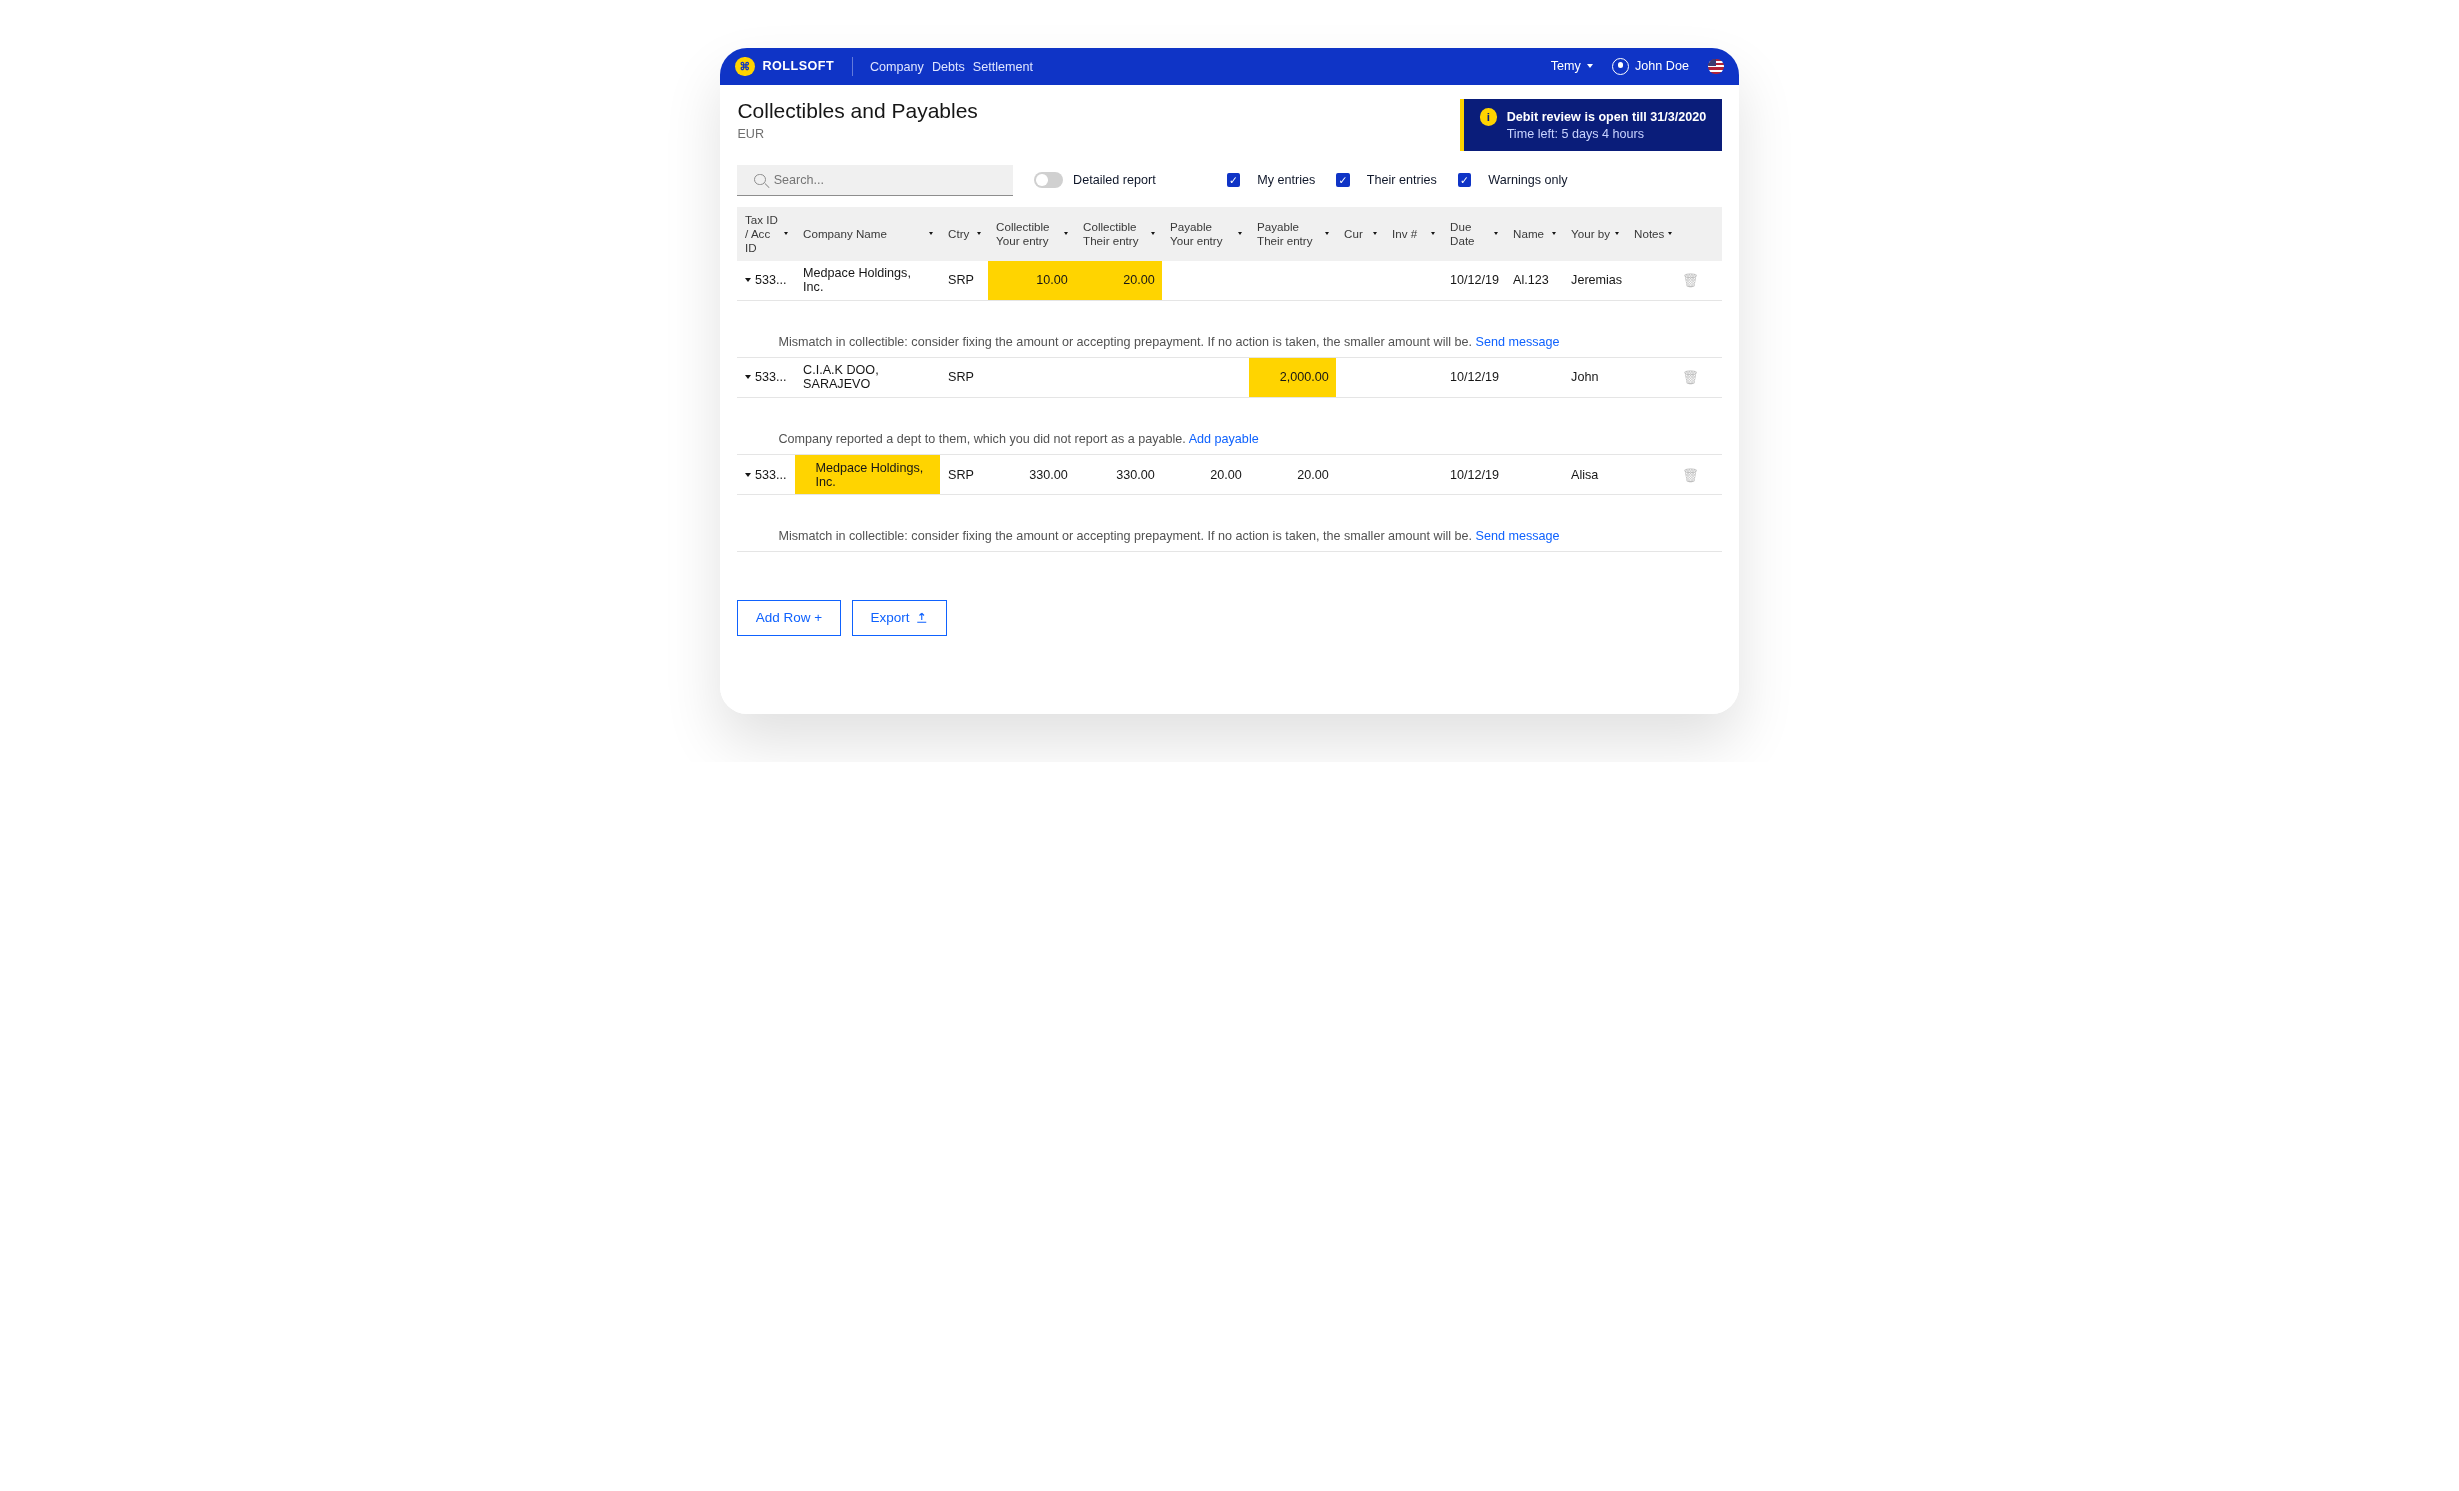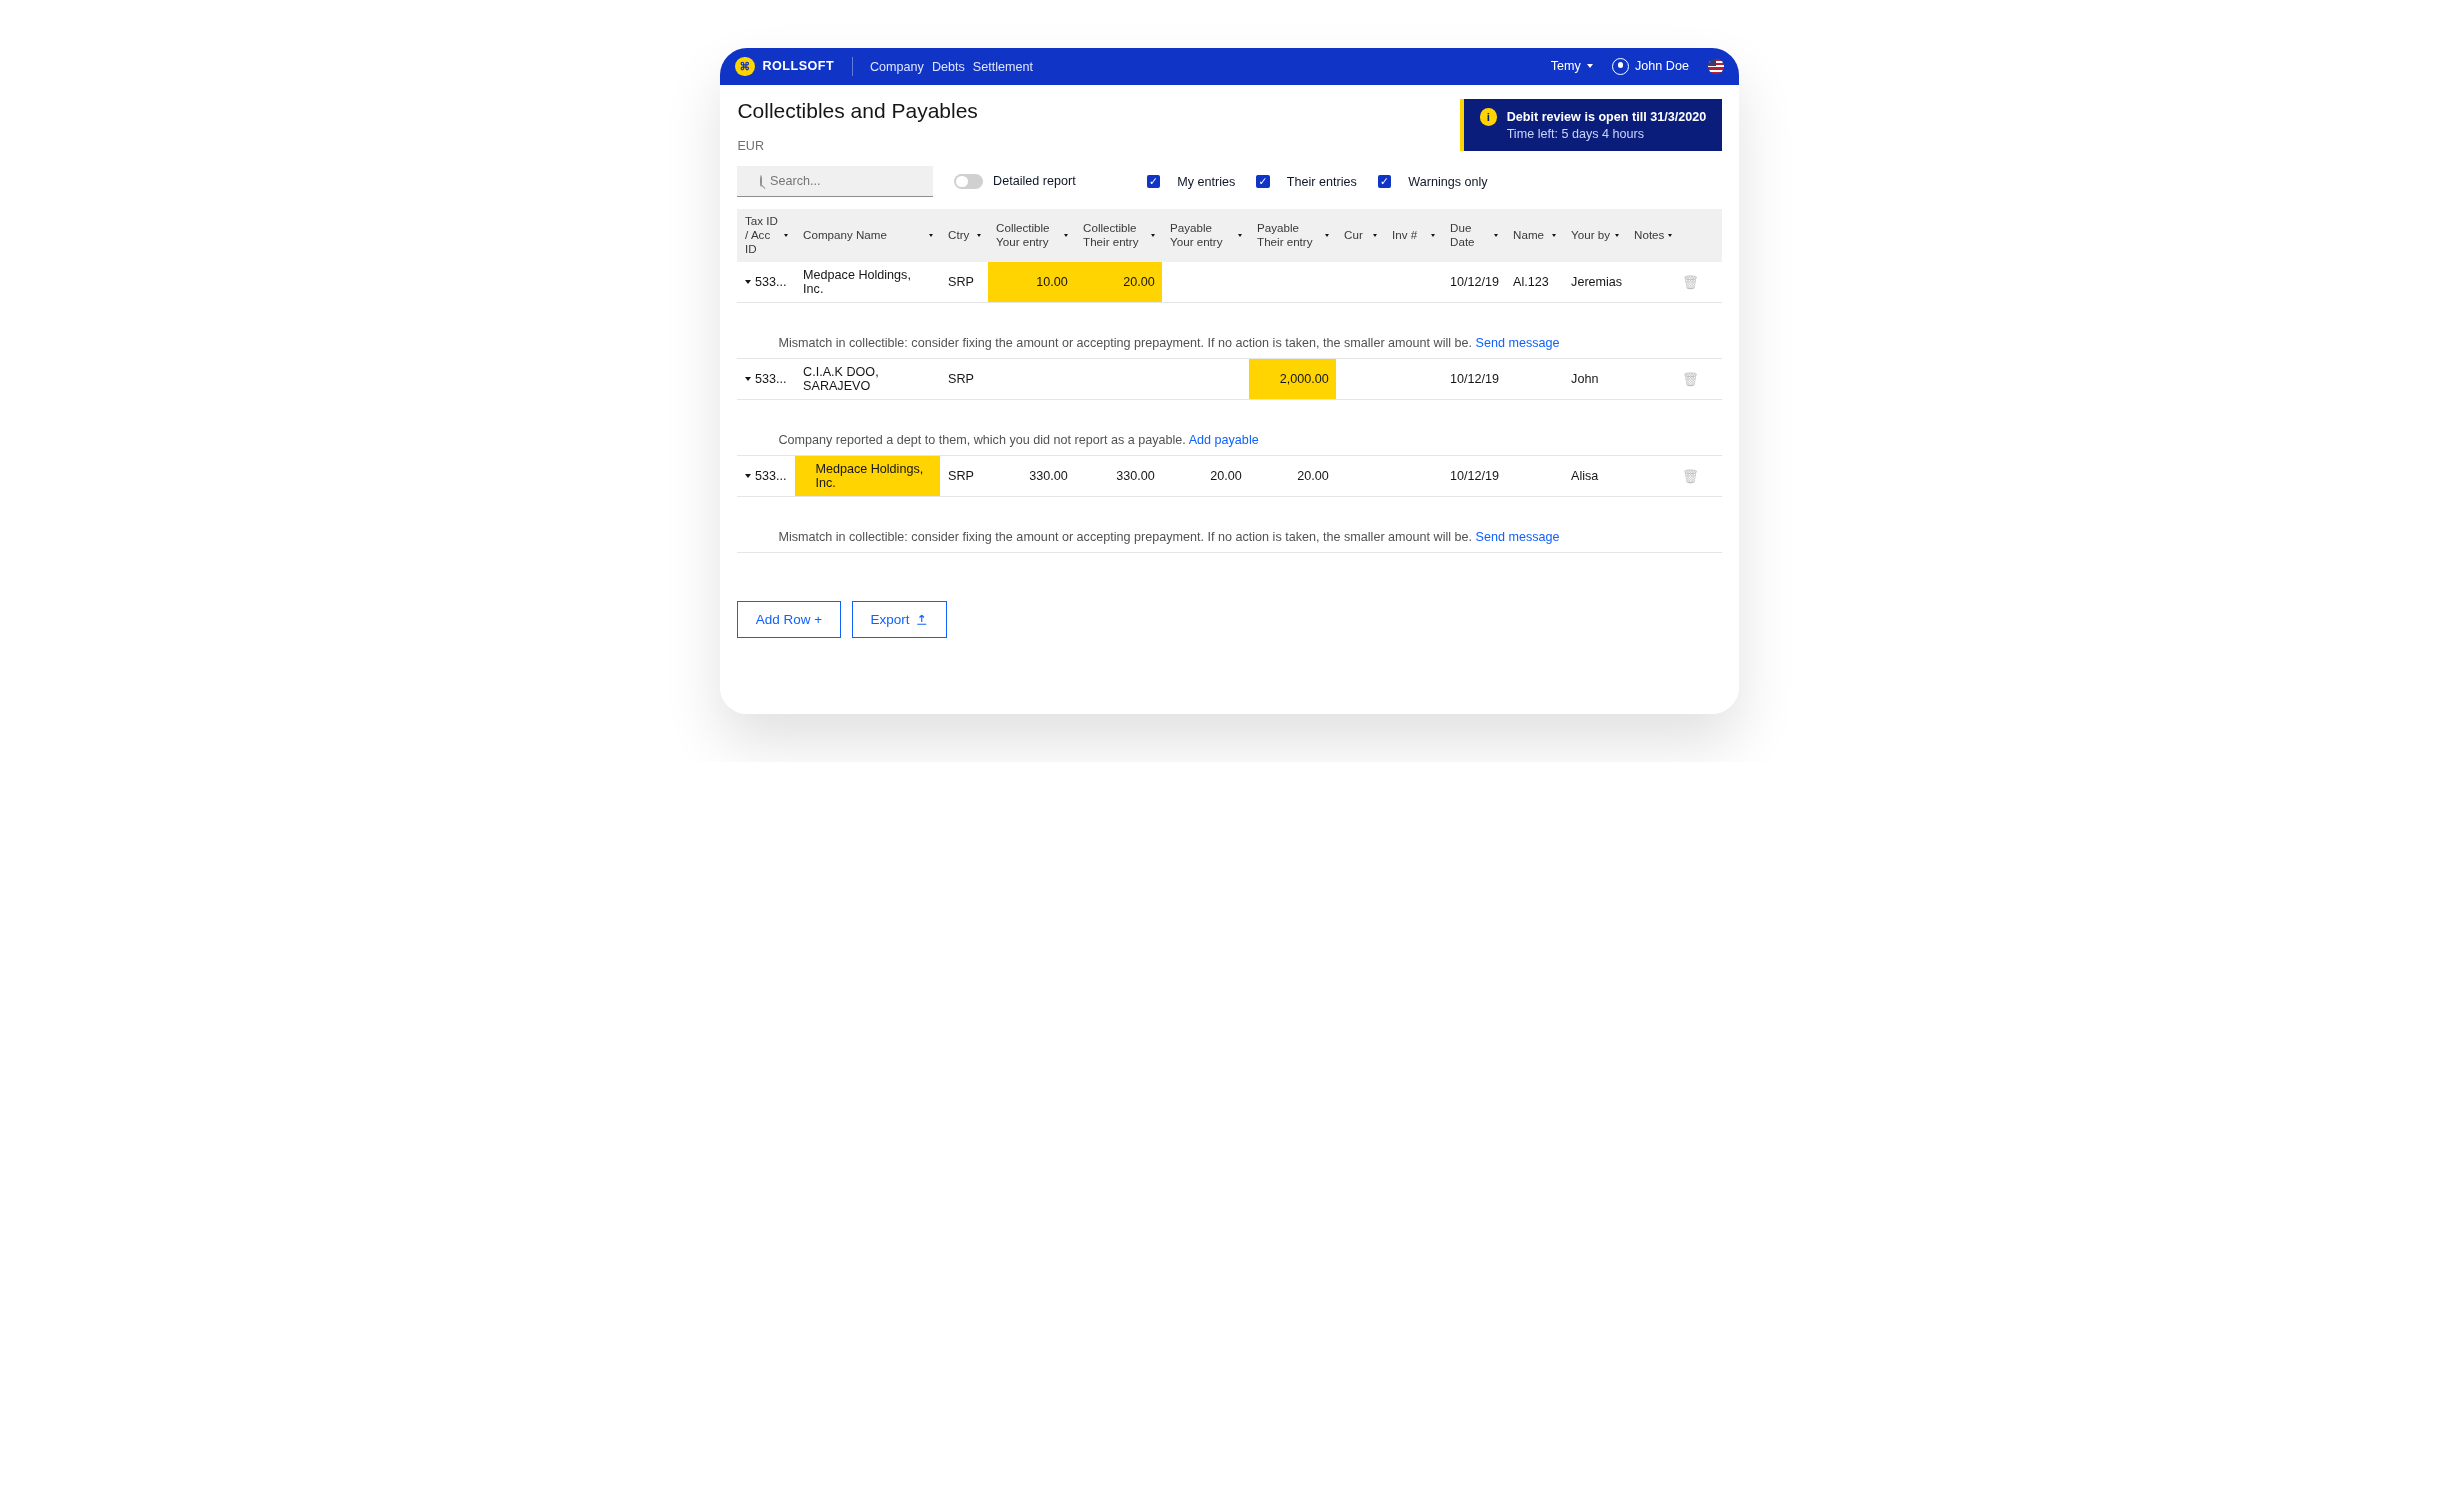--- a/index.html
+++ b/index.html
@@ -60,40 +60,40 @@
     position:relative; overflow:hidden; }
   .flag::before { content:""; position:absolute; left:0; top:0; width:7.7px; height:7.7px; background:#3c3b6e; }
   .chev { width:0; height:0; border-left:3.9px solid transparent; border-right:3.9px solid transparent; border-top:4.8px solid #fff; }
   .chev.dark { border-top-color:#161616; }
   .chev.sm { border-left-width:2.9px; border-right-width:2.9px; border-top-width:3.9px; }
 
   
   .content { padding: 13.5px 17.4px 23px; flex:1; overflow:auto; }
   .header-row { display:flex; align-items:flex-start; gap:19.3px; }
   .titleblk h1 { font-size:21px; font-weight:500; }
-  .titleblk .sub { color:#6f6f6f; font-size:12.6px; margin-top:16px; }
+  .titleblk .sub { color:#6f6f6f; font-size:12.6px; margin-top:4px; }
   .alert {
     margin-left:auto;
     background:#0a1d7a;
     border-left:4.8px solid #ffd400;
     padding:9.7px 15.4px;
     color:#fff;
     min-width:251px;
     font-size:12.6px;
   }
   .alert .line1 { font-weight:600; display:flex; gap:9.7px; align-items:center; }
   .alert .ico { width:17.4px; height:17.4px; border-radius:50%; background:#ffd400; color:#0a1d7a; display:flex; align-items:center; justify-content:center; font-weight:700; font-size:11.6px; }
   .alert .line2 { margin-left:27px; color:#c9d4ff; margin-top:1.9px; }
 
   
   .controls { display:flex; align-items:center; gap:21px; margin-top:13.5px; }
   .search {
-    width:196px; height:31px; background:#f0f0f0;
+    width:276px; height:31px; background:#f0f0f0;
     border-bottom:1px solid #8d8d8d;
-    display:flex; align-items:center; padding:0 23px; gap:7.7px;
+    display:flex; align-items:center; padding:0 17px; gap:7.7px;
     color:#6f6f6f;
   }
   .search input { border:none; background:transparent; outline:none; flex:1; font-size:12.6px; color:#161616; }
   .toggle { width:29px; height:15.4px; border-radius:9.7px; background:#d0d0d0; position:relative; }
   .toggle::after { content:""; position:absolute; left:1.9px; top:1.9px; width:11.6px; height:11.6px; border-radius:50%; background:#fff; }
   .ctrl-lbl { font-size:12.6px; color:#0f172a; }
   .chk { display:flex; align-items:center; gap:17px; cursor:pointer; }
   .chkbox { width:13.5px; height:13.5px; background:#0f34c6; border-radius:1.9px; display:flex; align-items:center; justify-content:center; }
   .chkbox::after { content:"✓"; color:#fff; font-size:10.6px; line-height:1; }
 

